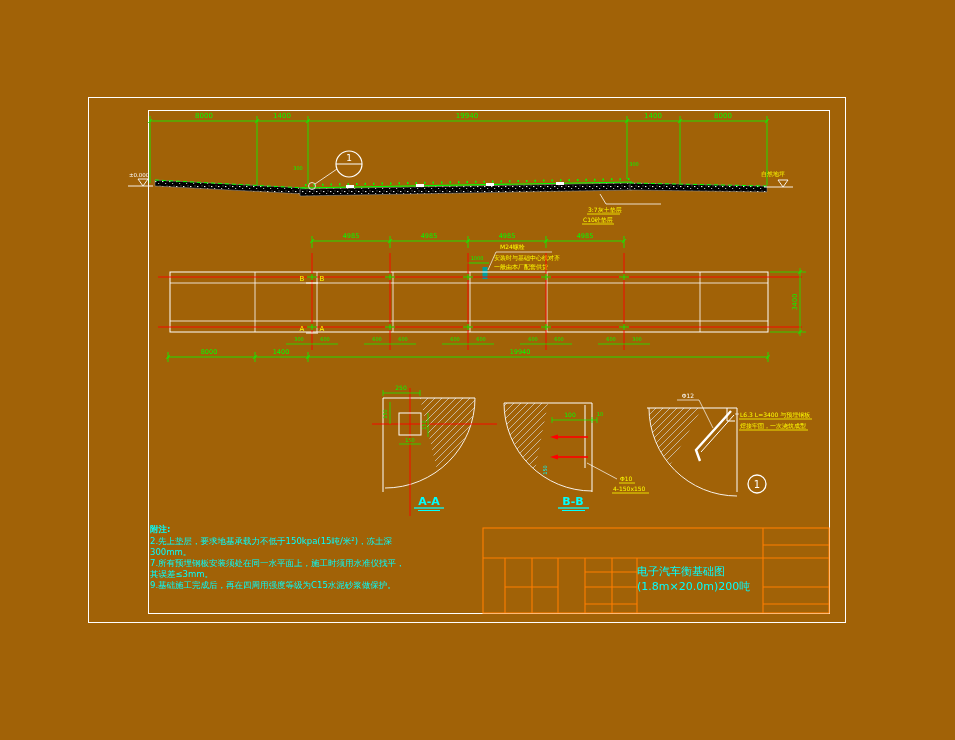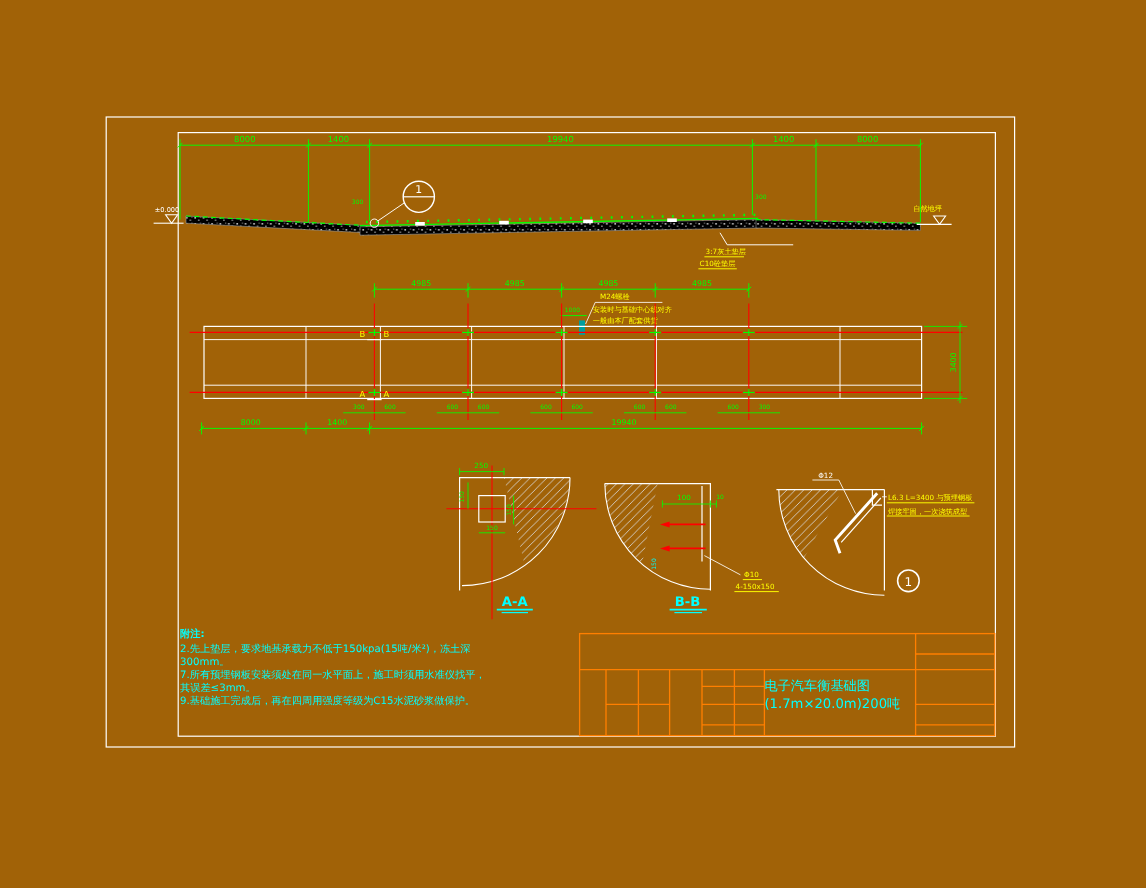--- a/index.html
+++ b/index.html
@@ -331,16 +331,16 @@
   <div class="notes">
     <div class="nt">附注:</div>
     <div>2.先上垫层，要求地基承载力不低于150kpa(15吨/米²)，冻土深300mm。</div>
     <div>7.所有预埋钢板安装须处在同一水平面上，施工时须用水准仪找平，其误差≤3mm。</div>
     <div>9.基础施工完成后，再在四周用强度等级为C15水泥砂浆做保护。</div>
   </div>
 
   
   <div class="tb-title">
     <div>电子汽车衡基础图</div>
-    <div>(1.7m×20.0m)200吨</div>
+    <div>(1.8m×20.0m)200吨</div>
   </div>
 
 </div>
 
 </body></html>

